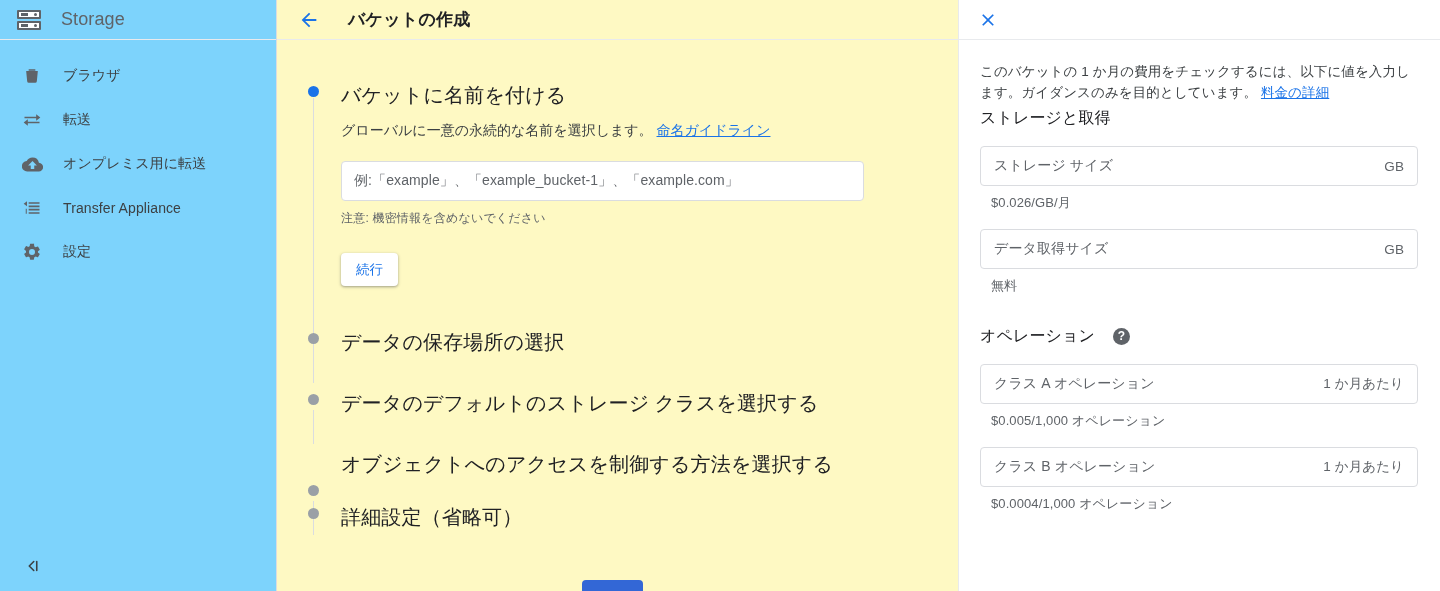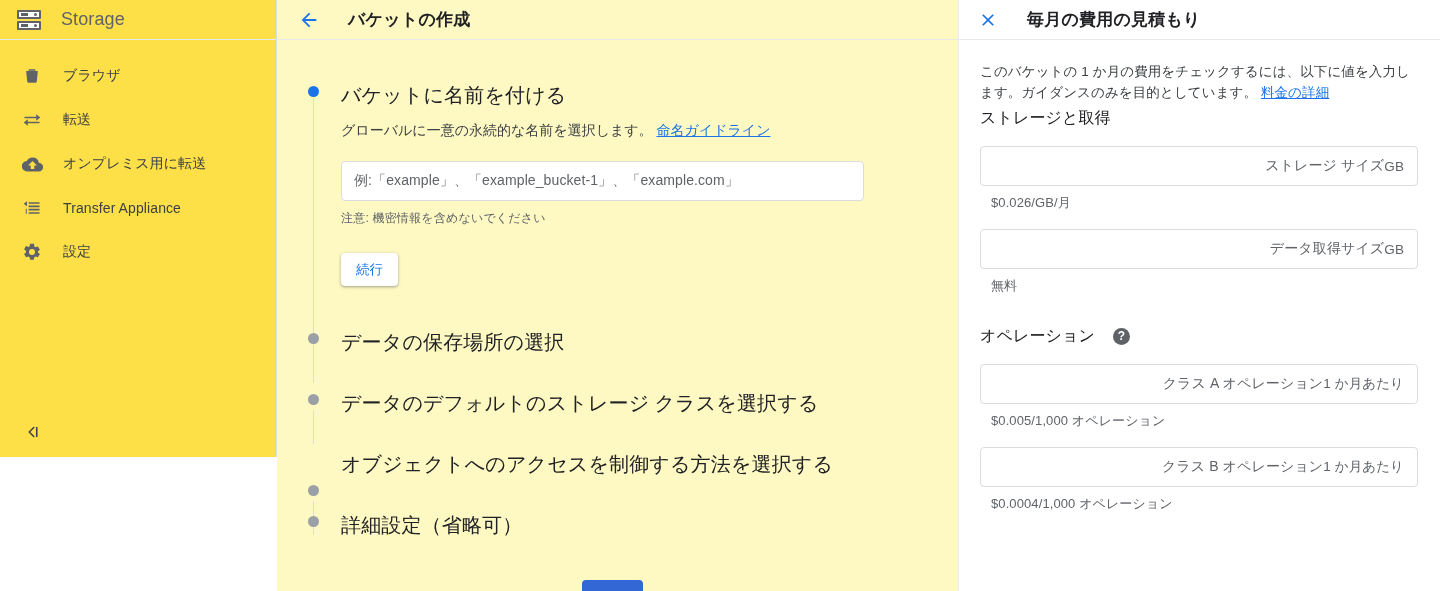--- a/index.html
+++ b/index.html
@@ -14,22 +14,22 @@
   .app {
     display: flex;
     width: 1440px;
     height: 591px;
     position: relative;
   }
 
   
   .sidebar {
     width: 277px;
-    height: 457px;
-    background: #fde047;
+    height: 591px;
+    background: #7dd3fc;
     border-right: 1px solid #dadce0;
     position: relative;
     flex: 0 0 277px;
   }
   .sidebar-header {
     height: 40px;
     display: flex;
     align-items: center;
     padding-left: 17px;
     border-bottom: 1px solid #e8eaed;
@@ -310,21 +310,20 @@
     display: flex;
     align-items: center;
     padding: 0 13px;
     cursor: text;
   }
   .rp-field .ph {
     font-size: 14px;
     color: #5f6368;
     letter-spacing: .1px;
     flex: 1;
-    text-align: right;
   }
   .rp-field .suffix {
     font-size: 13.5px;
     color: #5f6368;
     letter-spacing: .1px;
   }
   .rp-note {
     margin-top: 8px;
     margin-left: 11px;
     font-size: 13px;
@@ -444,39 +443,38 @@
         <span class="rail" style="top:22px;height:34px;"></span>
         <div class="step-title">データのデフォルトのストレージ クラスを選択する</div>
       </div>
 
       <div class="step" style="margin-top:31px;">
         <span class="bullet" style="top:36px;"></span>
         <span class="rail" style="top:52px;height:34px;"></span>
         <div class="step-title" style="max-width:505px;">オブジェクトへのアクセスを制御する方法を選択する</div>
       </div>
 
-      <div class="step" style="margin-top:31px;">
+      <div class="step" style="margin-top:23px;">
         <span class="bullet"></span>
         <div class="step-title">詳細設定（省略可）</div>
       </div>
 
     </div>
 
     <div class="create-btn"></div>
   </section>
 
   <aside class="rightpanel">
 
     <div class="rp-header">
       <div class="close-icon">
         <svg width="20" height="20" viewBox="0 0 24 24" fill="currentColor">
             <path d="M19 6.41 17.59 5 12 10.59 6.41 5 5 6.41 10.59 12 5 17.59 6.41 19 12 13.41 17.59 19 19 17.59 13.41 12z"></path>
           </svg>
       </div>
-      <h2 class="rp-title">毎月の費用の見積もり</h2>
     </div>
 
     <div class="rp-body">
 
       <p class="rp-intro">
         <span>このバケットの 1 か月の費用をチェックするには、以下に値を入力します。ガイダンスのみを目的としています。</span>
         <span class="link">料金の詳細</span>
       </p>
 
       <div class="rp-section-title">

